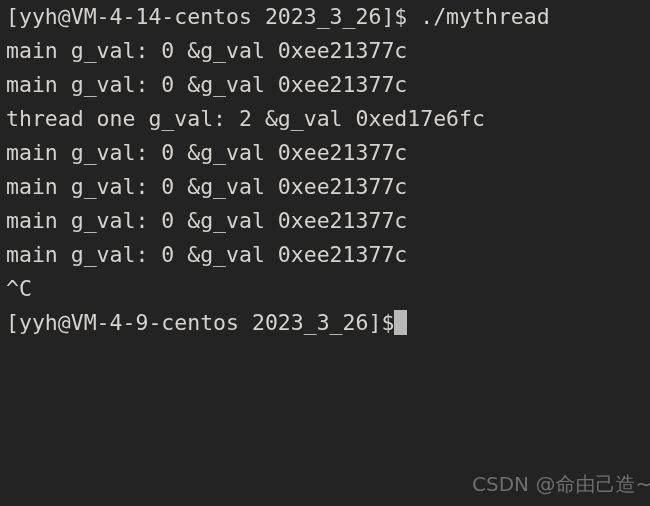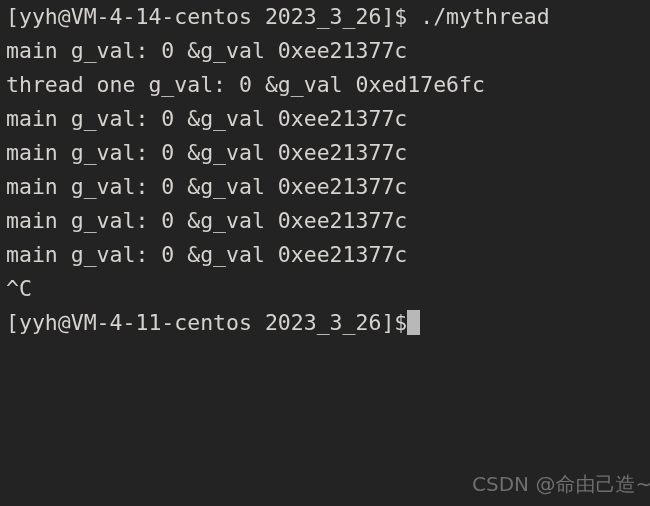--- a/index.html
+++ b/index.html
@@ -53,23 +53,23 @@
     pointer-events: none;
   }
 </style>
 </head>
 <body>
 
 <div id="terminal">
   <div class="screen">
     <span class="line">[yyh@VM-4-14-centos 2023_3_26]$ ./mythread</span>
     <span class="line">main g_val: 0 &amp;g_val 0xee21377c</span>
-    <span class="line">thread one g_val: 0 &amp;g_val 0xed17e6fc</span>
     <span class="line">main g_val: 0 &amp;g_val 0xee21377c</span>
+    <span class="line">thread one g_val: 2 &amp;g_val 0xed17e6fc</span>
     <span class="line">main g_val: 0 &amp;g_val 0xee21377c</span>
     <span class="line">main g_val: 0 &amp;g_val 0xee21377c</span>
     <span class="line">main g_val: 0 &amp;g_val 0xee21377c</span>
     <span class="line">main g_val: 0 &amp;g_val 0xee21377c</span>
     <span class="line">^C</span>
-    <span class="line"><span>[yyh@VM-4-11-centos 2023_3_26]$</span><span class="cursor"></span></span>
+    <span class="line"><span>[yyh@VM-4-9-centos 2023_3_26]$</span><span class="cursor"></span></span>
   </div>
   <div class="watermark">CSDN @命由己造~</div>
 </div>
 
 </body></html>

